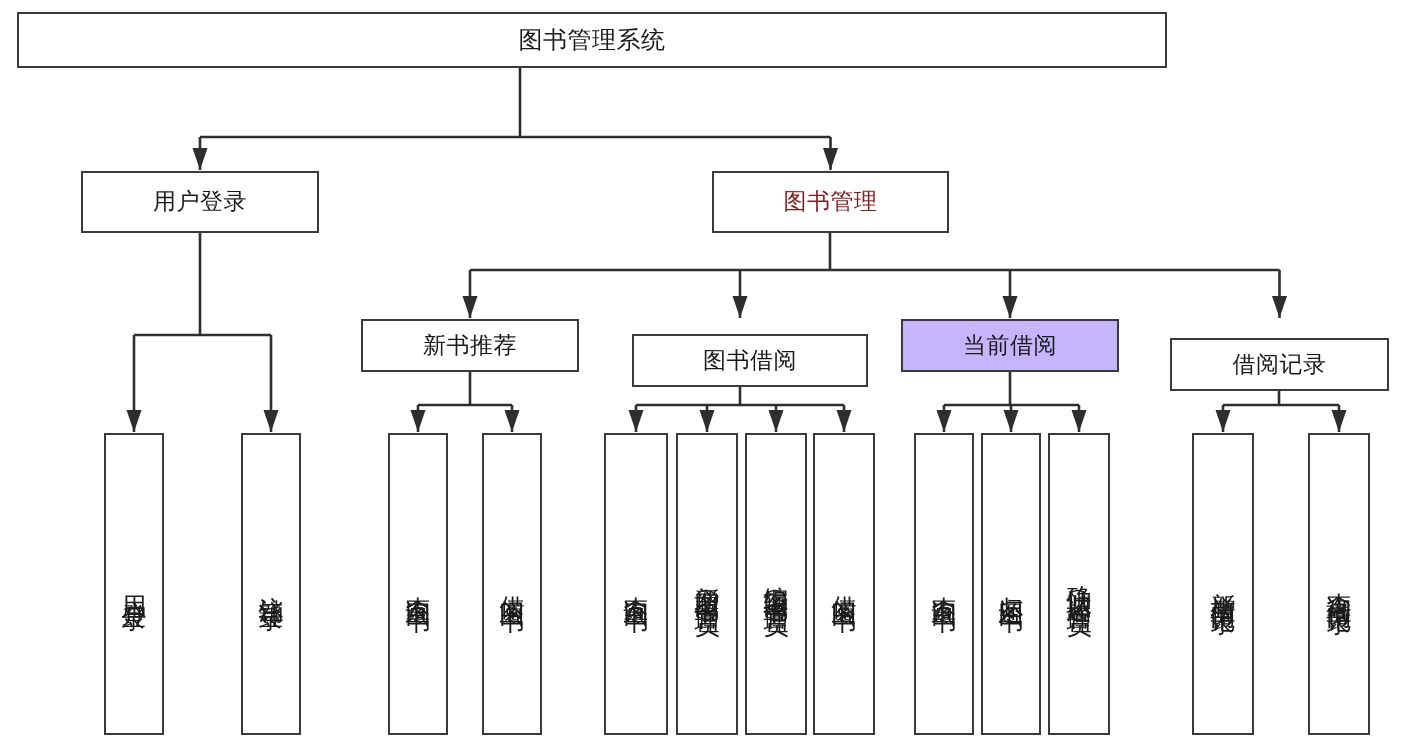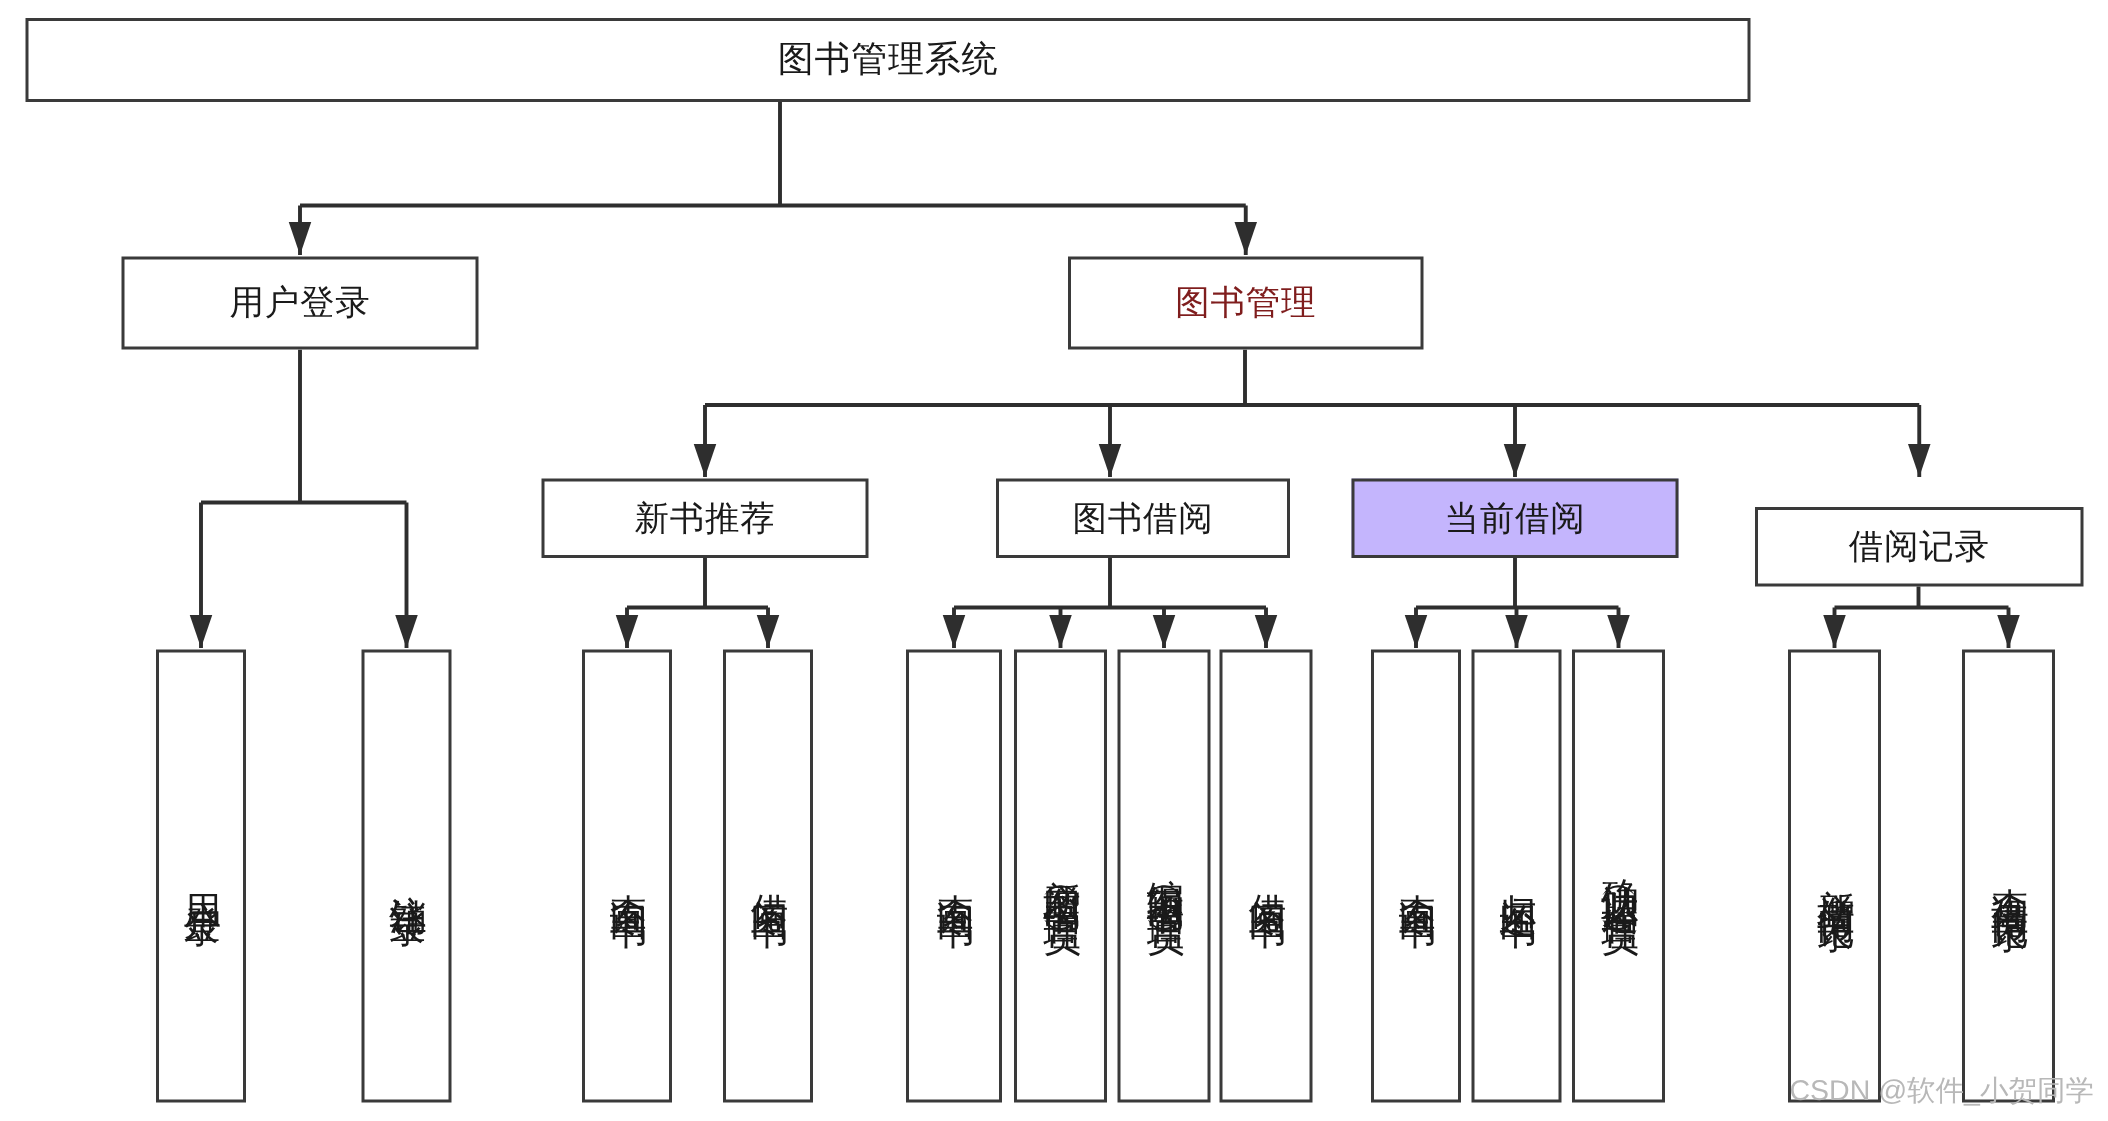--- a/index.html
+++ b/index.html
@@ -135,21 +135,21 @@
       </div>
       <div class="node horiz" style="left: 81px; top: 171px; width: 238px; height: 62px; border-color: rgb(58, 58, 58); background: rgb(255, 255, 255);">
         <span class="label" style="color: rgb(26, 26, 26);">用户登录</span>
       </div>
       <div class="node horiz" style="left: 712px; top: 171px; width: 237px; height: 62px; border-color: rgb(58, 58, 58); background: rgb(255, 255, 255);">
         <span class="label" style="color: #7f1d1d;">图书管理</span>
       </div>
       <div class="node horiz" style="left: 361px; top: 319px; width: 218px; height: 53px; border-color: rgb(58, 58, 58); background: rgb(255, 255, 255);">
         <span class="label" style="color: rgb(26, 26, 26);">新书推荐</span>
       </div>
-      <div class="node horiz" style="left: 632px; top: 319px; width: 196px; height: 53px; border-color: rgb(58, 58, 58); background: rgb(255, 255, 255); margin-left: 32px;">
+      <div class="node horiz" style="left: 632px; top: 334px; width: 236px; height: 53px; border-color: rgb(58, 58, 58); background: rgb(255, 255, 255);">
         <span class="label" style="color: rgb(26, 26, 26);">图书借阅</span>
       </div>
       <div class="node horiz" style="left: 901px; top: 319px; width: 218px; height: 53px; border-color: rgb(58, 58, 58); background: #c4b5fd;">
         <span class="label" style="color: rgb(26, 26, 26);">当前借阅</span>
       </div>
       <div class="node horiz" style="left: 1170px; top: 338px; width: 219px; height: 53px; border-color: rgb(58, 58, 58); background: rgb(255, 255, 255);">
         <span class="label" style="color: rgb(26, 26, 26);">借阅记录</span>
       </div>
       <div class="node vert" style="left: 104px; top: 433px; width: 60px; height: 302px; border-color: rgb(58, 58, 58); background: rgb(255, 255, 255);">
         <span class="label" style="color: rgb(26, 26, 26);">用户登录</span>
@@ -184,14 +184,13 @@
       <div class="node vert" style="left: 1048px; top: 433px; width: 62px; height: 302px; border-color: rgb(58, 58, 58); background: rgb(255, 255, 255);">
         <span class="label" style="color: rgb(26, 26, 26);">确认归还（管理员）</span>
       </div>
       <div class="node vert" style="left: 1192px; top: 433px; width: 62px; height: 302px; border-color: rgb(58, 58, 58); background: rgb(255, 255, 255);">
         <span class="label" style="color: rgb(26, 26, 26);">新增借阅记录</span>
       </div>
       <div class="node vert" style="left: 1308px; top: 433px; width: 62px; height: 302px; border-color: rgb(58, 58, 58); background: rgb(255, 255, 255);">
         <span class="label" style="color: rgb(26, 26, 26);">查询借阅记录</span>
       </div>
     </div>
-  <div class="watermark" style="left: 1193px; top: 714px; color: rgb(184, 184, 184);">CSDN @软件_小贺同学</div>
 </div>
 
 </body></html>

